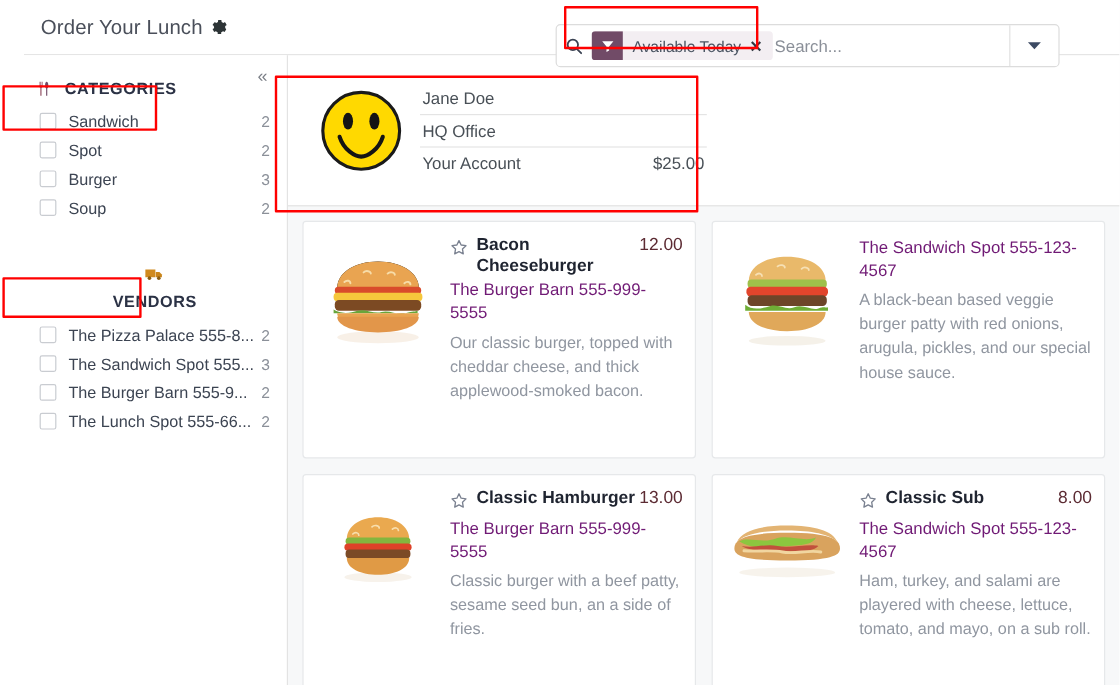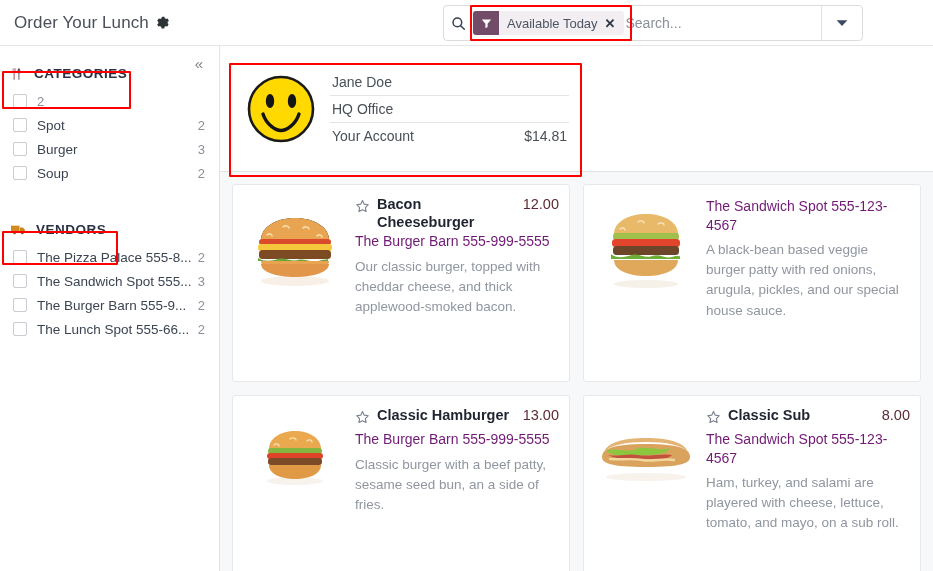--- a/index.html
+++ b/index.html
@@ -3,40 +3,40 @@
 <meta charset="utf-8">
 <style>
   * { box-sizing: border-box; margin: 0; padding: 0; }
   html, body {
     width: 933px; height: 571px;
     font-family: "Liberation Sans", sans-serif;
     background: #ffffff;
     overflow: hidden;
     color: #374151;
   }
-  .app { position: relative; width: 933px; height: 571px; display: flex; flex-direction: column; }
+  .app { position: relative; width: 933px; height: 571px; display: flex; flex-direction: column; padding-left: 20px; }
 
   
   .header {
     height: 46px; min-height: 46px;
     background: #ffffff;
     border-bottom: 1px solid #e5e5e5;
     display: flex; align-items: center;
     padding: 0 14px;
     position: relative;
   }
   .app-title {
     font-size: 17px; color: #4a4f5a; font-weight: 400;
     letter-spacing: .1px;
     display: flex; align-items: center; gap: 7px;
   }
   .gear-icon { display: inline-flex; align-items: center; color: #2d3436; }
 
   .search-wrap {
-    position: absolute; left: 443px; top: 5px;
+    position: absolute; left: 443px; top: 20px;
     width: 420px; height: 36px;
     border: 1px solid #dcdcdc; border-radius: 4px;
     background: #fff;
     display: flex; align-items: center;
   }
   .search-icon-box {
     width: 28px; display: flex; align-items: center; justify-content: center;
     color: #3a4252; flex: none;
   }
   .facet {
@@ -97,21 +97,21 @@
   .collapse-chevron {
     position: absolute; right: 16px; top: 10px;
     color: #7b7f87; font-size: 15px; cursor: pointer; line-height: 1;
   }
   .sec-header {
     display: flex; align-items: center; gap: 9px;
     padding: 8px 12px 8px 11px;
     font-size: 13.5px; font-weight: bold; letter-spacing: .5px;
     color: #2b3245;
   }
-  .sec-header.vendors { margin-top: 29px; }
+  .sec-header.vendors { margin-top: 29px; flex-direction: column; }
   .sec-icon { display: inline-flex; align-items: center; }
   .filter-row {
     display: flex; align-items: center;
     padding: 4.5px 14px 4.5px 13px;
     font-size: 13.5px; color: #3c4452;
     cursor: pointer;
   }
   .cbox {
     width: 14px; height: 14px; border: 1px solid #c9ccd1;
     border-radius: 2px; background: #fff; flex: none; margin-right: 10px;
@@ -243,20 +243,21 @@
           <svg width="14" height="14" viewBox="0 0 16 16">
             <path d="M2 1.4v4.2c0 .7.4 1.2 1 1.4v7.6h1.1V7c.6-.2 1-.7 1-1.4V1.4H4.3v3.4H3.7V1.4H3v3.4h-.6V1.4z" fill="#8f4a5e"></path>
             <path d="M9 1.4c-.9 0-1.5 1.4-1.5 3.3 0 1.5.4 2.6 1 3v6.9h1.1V7.7c.6-.4 1-1.5 1-3 0-1.9-.7-3.3-1.6-3.3z" fill="#714b67"></path>
           </svg>
         </span>
         <span>CATEGORIES</span>
       </div>
 
       <div class="filter-row">
         <span class="cbox"></span>
+        <span class="filter-label">Sandwich</span>
         <span class="filter-count">2</span>
       </div>
       <div class="filter-row">
         <span class="cbox"></span>
         <span class="filter-label">Spot</span>
         <span class="filter-count">2</span>
       </div>
       <div class="filter-row">
         <span class="cbox"></span>
         <span class="filter-label">Burger</span>
@@ -316,21 +317,21 @@
           </div>
           <div class="uc-lines">
             <div class="uc-line">
               <span>Jane Doe</span>
             </div>
             <div class="uc-line">
               <span>HQ Office</span>
             </div>
             <div class="uc-line">
               <span>Your Account</span>
-              <span class="uc-amount">$14.81</span>
+              <span class="uc-amount">$25.00</span>
             </div>
           </div>
         </div>
       </div>
 
       <div class="cards-area">
         <div class="cards-grid">
 
           <div class="card">
             <div class="card-img">

